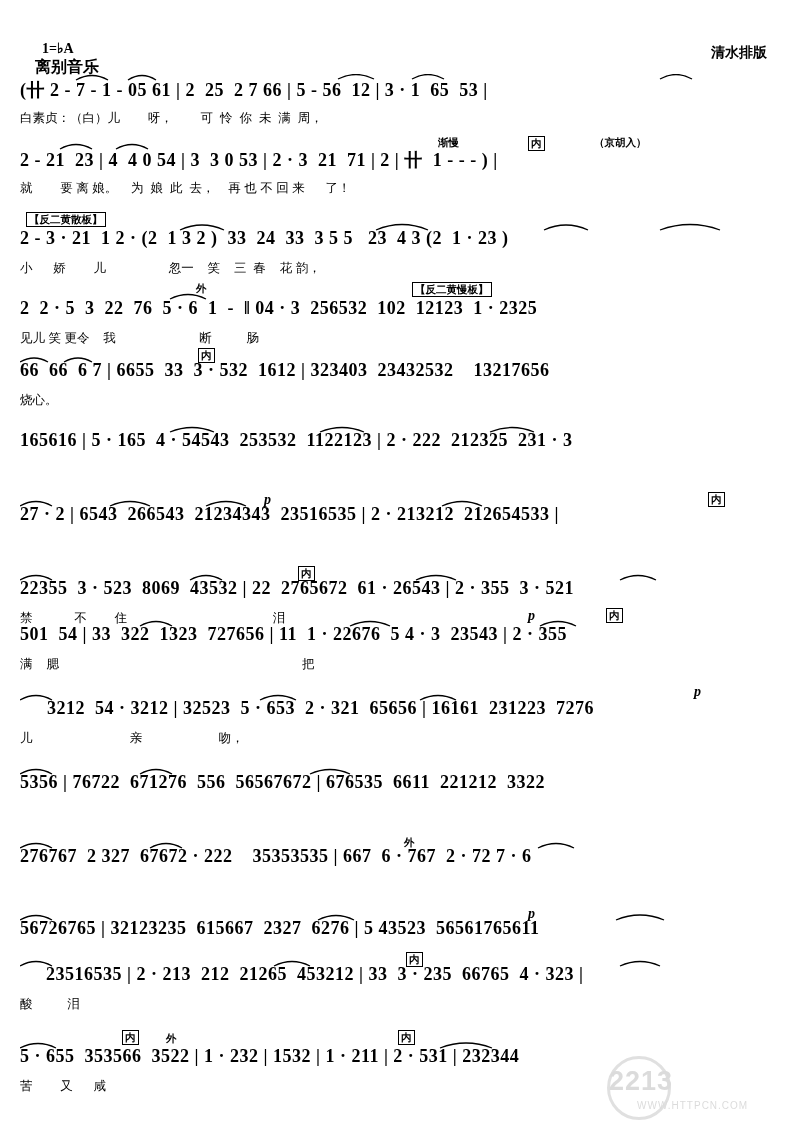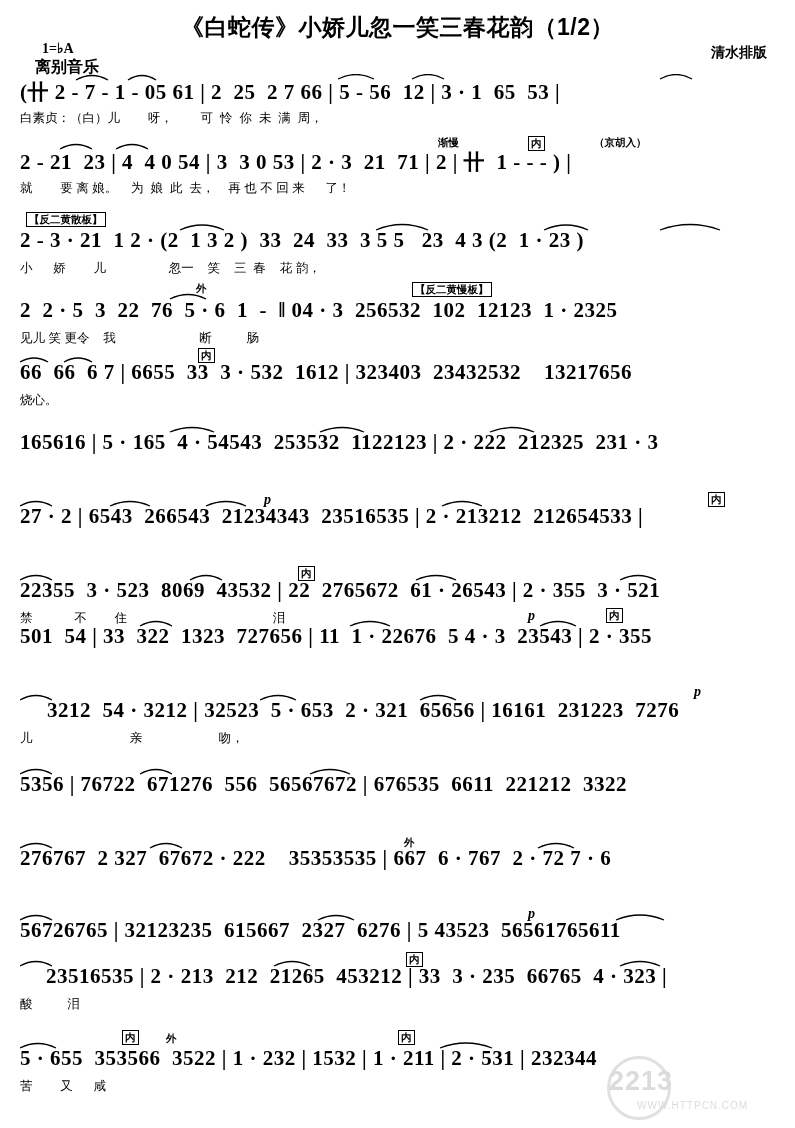--- a/index.html
+++ b/index.html
@@ -57,21 +57,21 @@
     font-family: "Liberation Sans", sans-serif;
     font-weight: bold;
   }
   
   .t {
     position: absolute;
     white-space: pre;
   }
   .music {
     font-family: "Liberation Serif", serif;
-    font-size: 21px;
+    font-size: 18px;
     font-weight: bold;
     letter-spacing: 0.5px;
   }
   .lyric {
     font-family: "Liberation Sans", sans-serif;
     font-size: 12.5px;
     font-weight: normal;
   }
   .mark {
     font-family: "Liberation Sans", sans-serif;
@@ -129,21 +129,20 @@
     height: 58px;
     border: 3px solid #9a9a9a;
     border-radius: 50%;
   }
 </style>
 </head>
 <body>
 
 <div class="sheet">
 
-  <div class="title">《白蛇传》小娇儿忽一笑三春花韵（1/2）</div>
   <div class="arranger">清水排版</div>
   <div class="keysig">1=♭A</div>
   <div class="prelude-label">离别音乐</div>
 
   <svg class="t" style="left:20px; top:74px;" width="760" height="26">
     <path d="M56,6 q16,-9 32,0" stroke="#000" fill="none" stroke-width="1.3"></path>
     <path d="M108,6 q14,-9 28,0" stroke="#000" fill="none" stroke-width="1.3"></path>
     <path d="M318,5 q18,-9 36,0" stroke="#000" fill="none" stroke-width="1.3"></path>
     <path d="M392,5 q16,-9 32,0" stroke="#000" fill="none" stroke-width="1.3"></path>
     <path d="M640,5 q16,-9 32,0" stroke="#000" fill="none" stroke-width="1.3"></path>
@@ -215,20 +214,21 @@
   <div class="t lyric" style="left:20px; top:610px;">禁            不        住                                          泪</div>
 
   <div class="t ital" style="left:528px; top:608px;">p</div>
   <div class="t markbox" style="left:606px; top:608px;">内</div>
   <svg class="t" style="left:20px; top:618px;" width="760" height="20">
     <path d="M120,8 q16,-9 32,0" stroke="#000" fill="none" stroke-width="1.3"></path>
     <path d="M330,8 q20,-9 40,0" stroke="#000" fill="none" stroke-width="1.3"></path>
     <path d="M520,8 q18,-9 36,0" stroke="#000" fill="none" stroke-width="1.3"></path>
   </svg>
   <div class="t music" style="left:20px; top:624px;">501  54 | 33  322  1323  727656 | 11  1 · 22676  5 4 · 3  23543 | 2 · 355</div>
+  <div class="t lyric" style="left:20px; top:656px;">满    腮                                                                      把</div>
 
   <div class="t ital" style="left:694px; top:684px;">p</div>
   <svg class="t" style="left:20px; top:692px;" width="760" height="20">
     <path d="M0,8 q16,-9 32,0" stroke="#000" fill="none" stroke-width="1.3"></path>
     <path d="M240,8 q18,-9 36,0" stroke="#000" fill="none" stroke-width="1.3"></path>
     <path d="M400,8 q18,-9 36,0" stroke="#000" fill="none" stroke-width="1.3"></path>
   </svg>
   <div class="t music" style="left:24px; top:698px;margin-left:23px;">3212  54 · 3212 | 32523  5 · 653  2 · 321  65656 | 16161  231223  7276</div>
   <div class="t lyric" style="left:20px; top:730px;">儿                            亲                      吻，</div>
 

